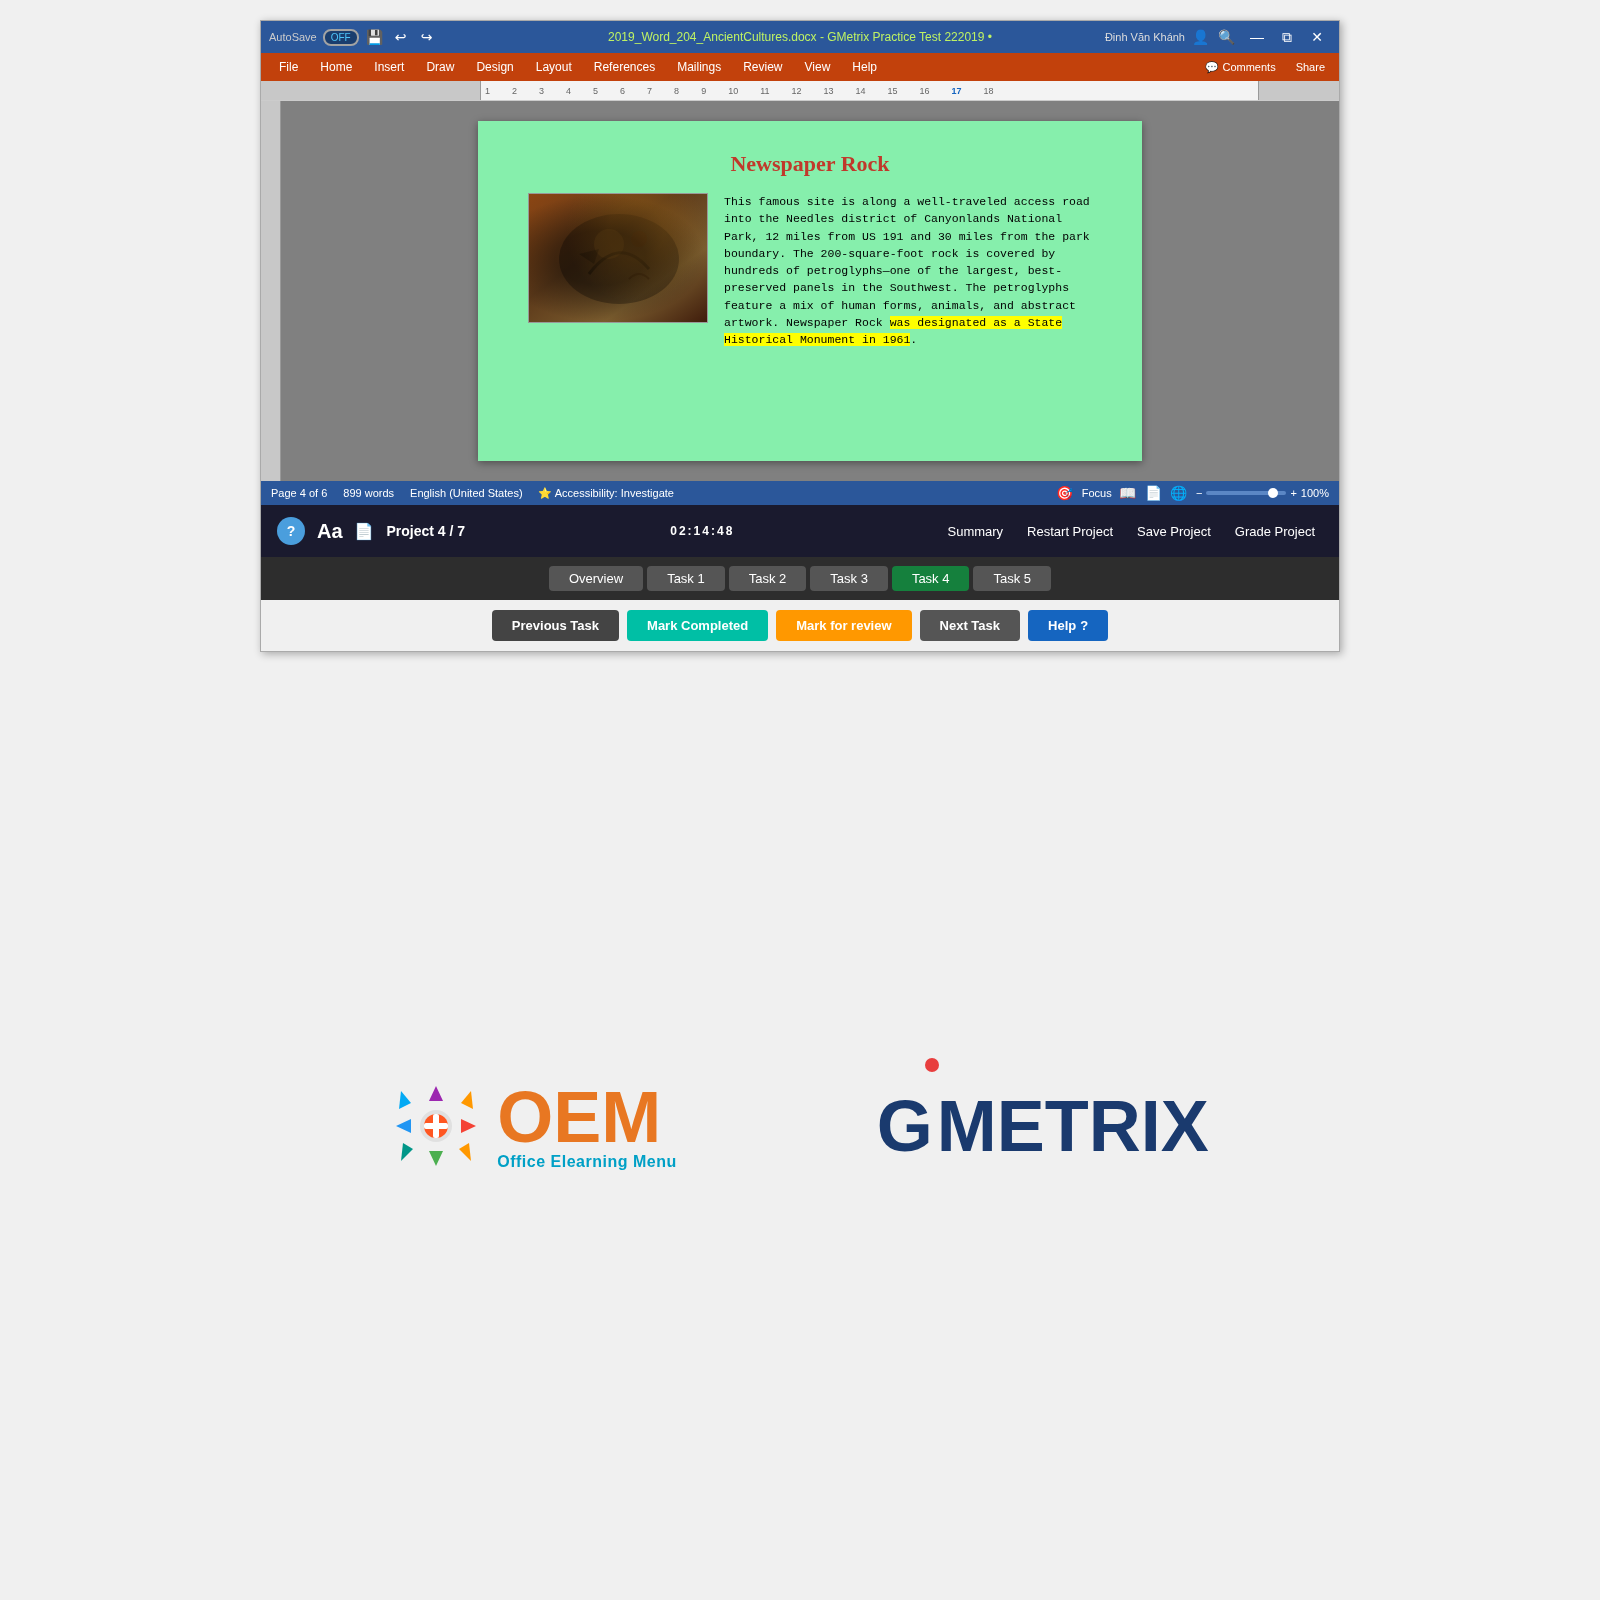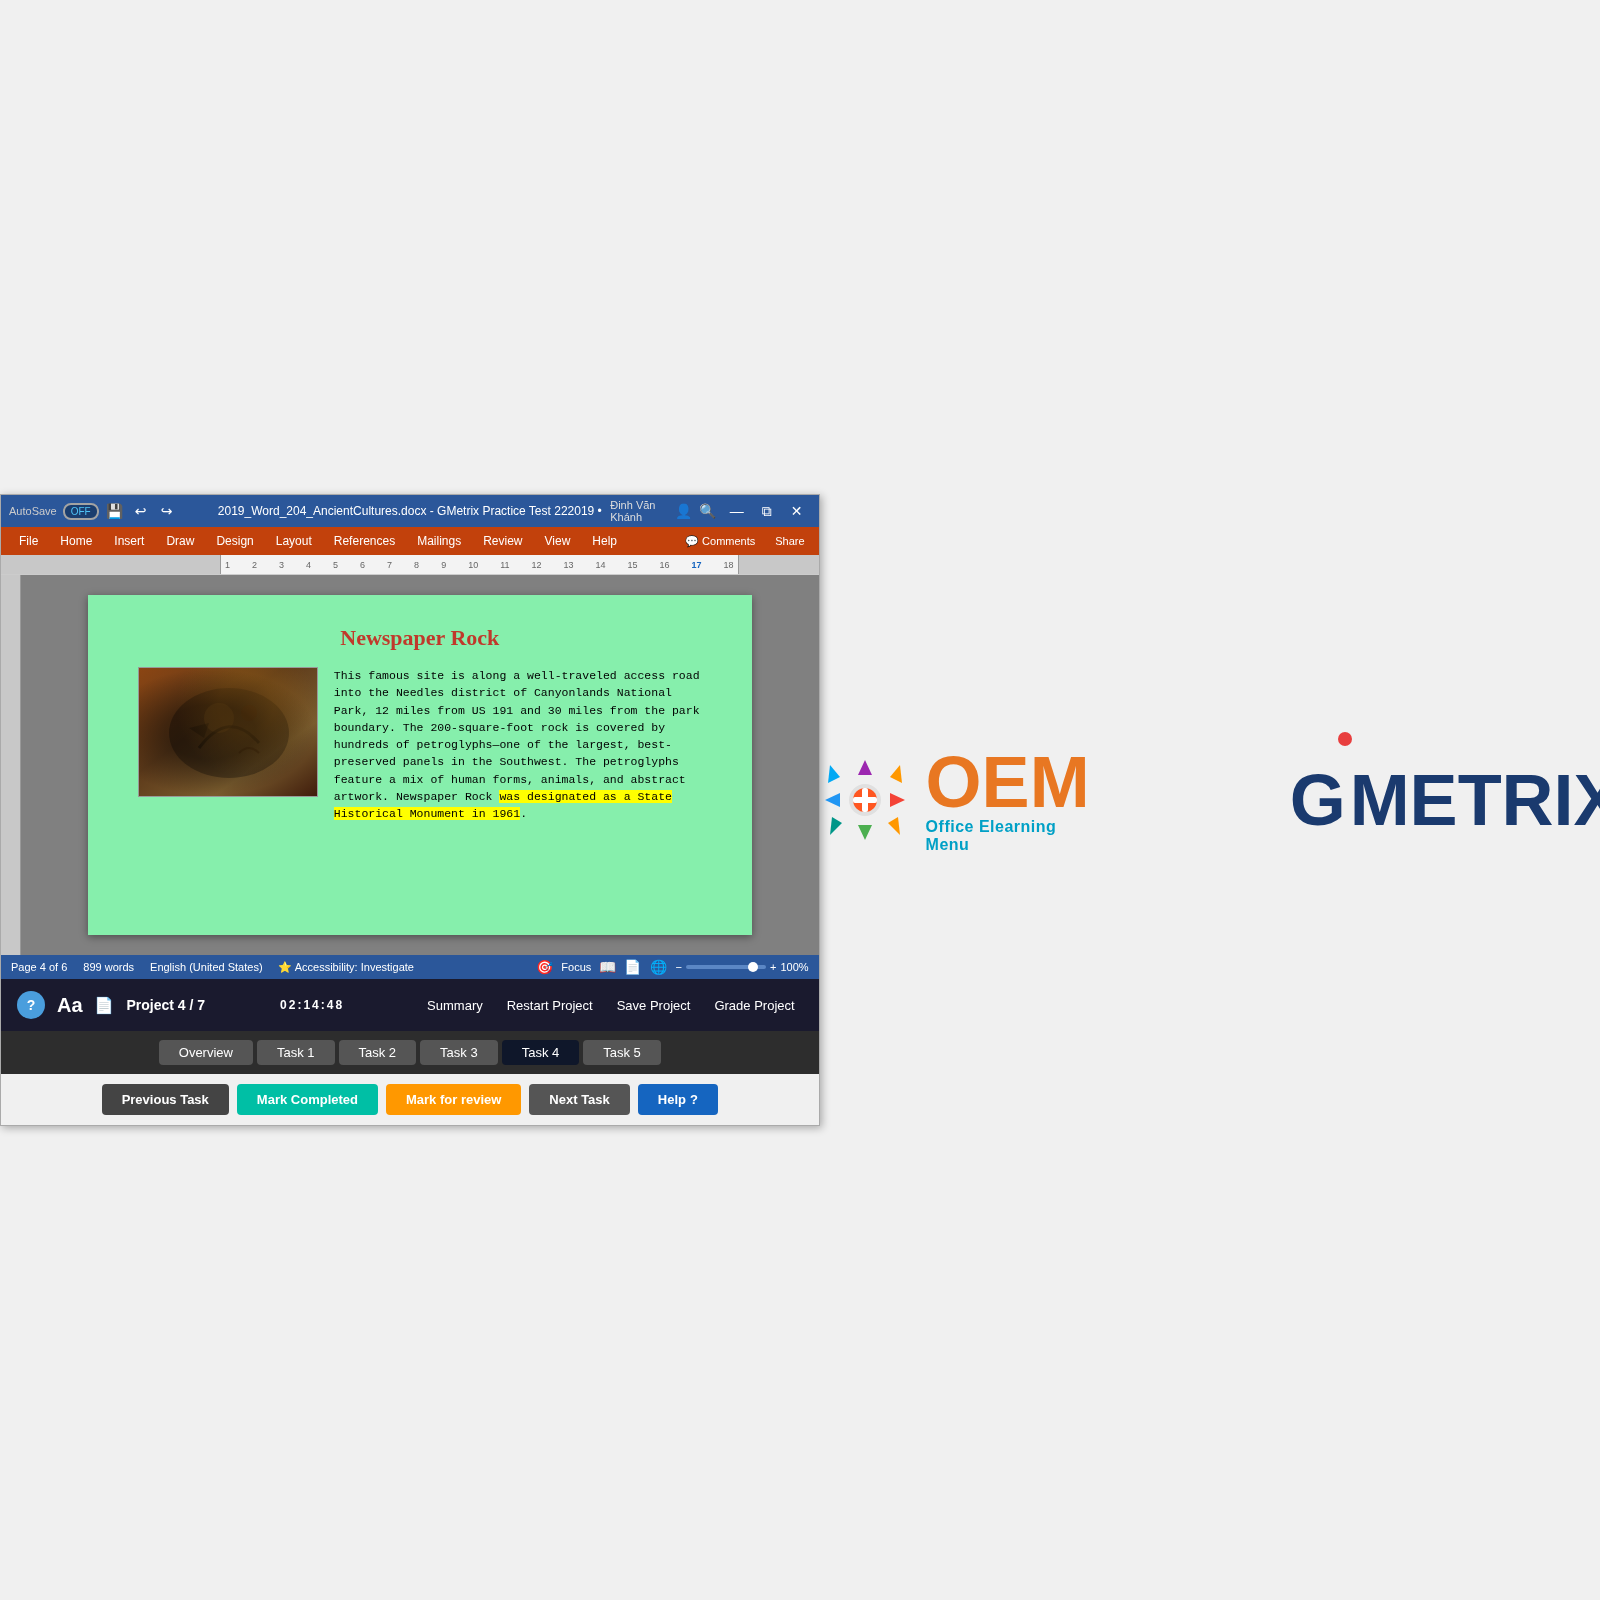--- a/index.html
+++ b/index.html
@@ -10,21 +10,21 @@
       font-family: 'Segoe UI', Arial, sans-serif;
       overflow: hidden;
     }
 
     
     .main-wrapper {
       width: 1600px;
       height: 1600px;
       background: #f0f0f0;
       display: flex;
-      flex-direction: row;
+      flex-direction: column;
       align-items: center;
     }
 
     
     .word-window {
       width: 1080px;
       margin-top: 20px;
       background: #f3f3f3;
       border: 1px solid #aaa;
       box-shadow: 2px 2px 8px rgba(0,0,0,0.3);
@@ -67,21 +67,21 @@
       font-size: 14px;
       cursor: pointer;
       display: flex;
       align-items: center;
       justify-content: center;
     }
     .title-bar-title {
       flex: 2;
       text-align: center;
       font-size: 12px;
-      color: #ffffff;
+      color: #bef264;
     }
     .title-bar-right {
       display: flex;
       align-items: center;
       gap: 6px;
       flex: 1;
       justify-content: flex-end;
     }
     .user-name {
       font-size: 11px;
@@ -349,21 +349,21 @@
     .task-tab {
       padding: 5px 20px;
       font-size: 13px;
       border-radius: 4px;
       cursor: pointer;
       border: none;
       background: #555;
       color: white;
     }
     .task-tab.active {
-      background: #0f172a;
+      background: #15803d;
       color: white;
     }
 
     
     .task-desc {
       background: #f9f9f9;
       padding: 14px 20px;
       font-size: 14px;
       color: #222;
       line-height: 1.6;

